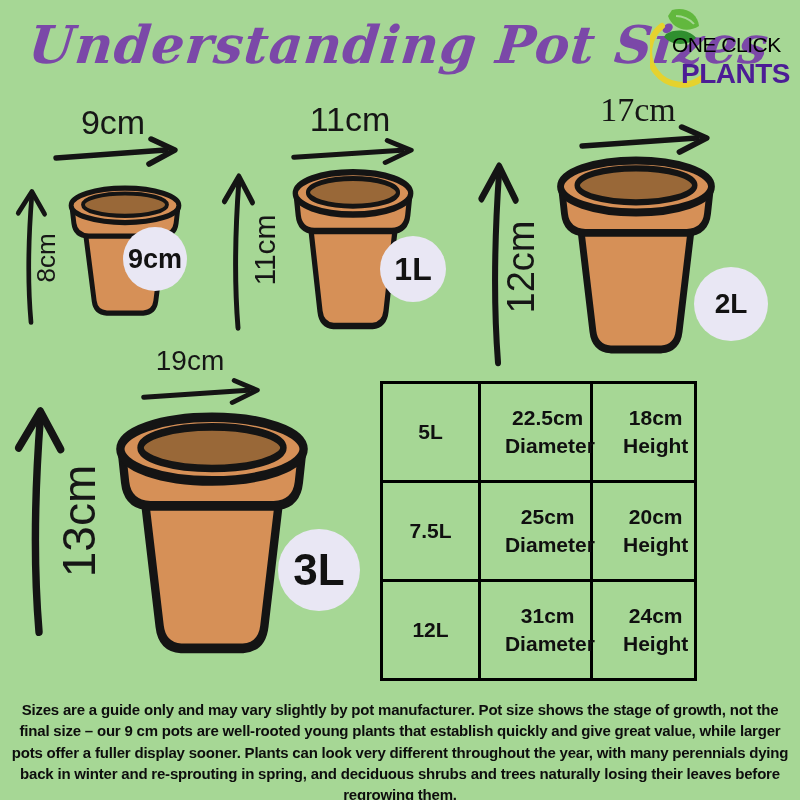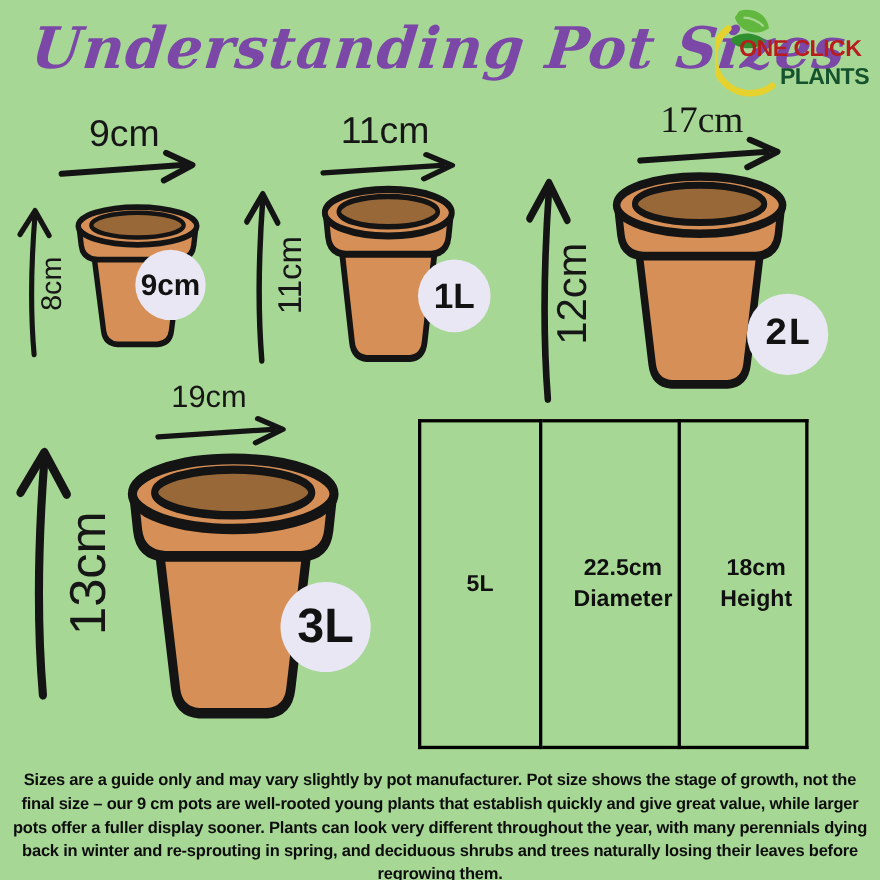--- a/index.html
+++ b/index.html
@@ -14,34 +14,34 @@
   .page-title{
     position:absolute;left:28px;top:14px;width:630px;height:84px;
     font-family:"DejaVu Serif",serif;font-style:italic;font-weight:bold;
     font-size:52px;color:var(--title);white-space:nowrap;
     transform:skewX(-6deg);letter-spacing:1px;
   }
 
   
   .logo{position:absolute;left:650px;top:6px;width:144px;height:88px;}
   .logo-mark{position:absolute;left:0;top:0;}
-  .logo-line1{position:absolute;left:22px;top:27px;width:120px;font-size:21px;font-weight:700;
-    color:#b91c1c;letter-spacing:-0.5px;white-space:nowrap;}
-  .logo-line2{position:absolute;left:0;top:52px;width:140px;font-size:21px;font-weight:700;
-    color:#14532d;letter-spacing:-0.5px;text-align:right;}
+  .logo-line1{position:absolute;left:22px;top:27px;width:120px;font-size:21px;font-weight:400;
+    color:#000000;letter-spacing:-0.5px;white-space:nowrap;}
+  .logo-line2{position:absolute;left:0;top:52px;width:140px;font-size:28px;font-weight:700;
+    color:#4c1d95;letter-spacing:-0.5px;text-align:right;}
 
   .dim-label{position:absolute;font-size:34px;font-weight:400;color:#161616;text-align:center;white-space:nowrap;}
   .vlabel{position:absolute;font-weight:400;color:#161616;text-align:center;white-space:nowrap;transform:rotate(-90deg);}
   .badge{position:absolute;background:var(--badge);border-radius:50%;display:flex;align-items:center;justify-content:center;
     font-weight:700;color:#121212;}
 
   .arrow-svg,.pot-svg{position:absolute;}
 
   
-  .pot-table{position:absolute;left:380px;top:381px;width:355px;height:300px;border-collapse:collapse;table-layout:fixed;}
+  .pot-table{position:absolute;left:380px;top:381px;width:317px;height:300px;border-collapse:collapse;table-layout:fixed;}
   .pot-table td{border:3px solid #000;text-align:center;vertical-align:middle;
     font-size:21px;font-weight:700;color:#101010;line-height:1.35;}
   .cell-stack span{display:block;padding-left:24px;}
 
   .footer-note{
     position:absolute;left:8px;top:699px;width:784px;text-align:center;
     font-size:15px;font-weight:700;color:#0d0d0d;line-height:1.42;letter-spacing:-0.2px;
   }
 </style>
 </head>
@@ -116,36 +116,36 @@
     <svg class="arrow-svg" style="left:578px;top:124px;" width="134" height="32" viewBox="0 0 124 32" preserveAspectRatio="none">
         <use href="#hArrow"></use>
       </svg>
     <svg class="arrow-svg" style="left:476px;top:158px;" width="44" height="210" viewBox="0 0 40 150" preserveAspectRatio="none">
         <use href="#vArrow"></use>
       </svg>
     <div class="vlabel" style="left:463px;top:247px;width:114px;height:40px;font-size:38px;">12cm</div>
     <svg class="pot-svg" style="left:538px;top:148px;" width="196" height="215" viewBox="0 0 200 190" preserveAspectRatio="none">
         <use href="#potShape"></use>
       </svg>
-    <div class="badge" style="left:679px;top:267px;width:74px;height:74px;font-size:35px;font-family:Liberation Mono, monospace;">2L</div>
+    <div class="badge" style="left:694px;top:267px;width:74px;height:74px;font-size:28px;">2L</div>
   </div>
 
   <div>
     <div class="dim-label" style="left:133px;top:345px;width:114px;font-size:28px;">19cm</div>
     <svg class="arrow-svg" style="left:140px;top:378px;" width="122" height="28" viewBox="0 0 124 32" preserveAspectRatio="none">
         <use href="#hArrow"></use>
       </svg>
     <svg class="arrow-svg" style="left:12px;top:402px;" width="54" height="236" viewBox="0 0 40 150" preserveAspectRatio="none">
         <use href="#vArrow"></use>
       </svg>
     <div class="vlabel" style="left:10px;top:497px;width:132px;height:48px;font-size:46px;">13cm</div>
     <svg class="pot-svg" style="left:93px;top:402px;" width="238" height="263" viewBox="0 0 200 190" preserveAspectRatio="none">
         <use href="#potShape"></use>
       </svg>
-    <div class="badge" style="left:255px;top:529px;width:82px;height:82px;font-size:44px;">3L</div>
+    <div class="badge" style="left:278px;top:529px;width:82px;height:82px;font-size:44px;">3L</div>
   </div>
 
   <table class="pot-table">
     <colgroup>
         <col style="width:31.2%">
         <col style="width:35.8%">
         <col style="width:33%">
       </colgroup>
     <tbody>
       <tr>
@@ -156,18 +156,48 @@
               <span>Diameter</span>
             </div>
           </td>
         <td>
             <div class="cell-stack">
               <span>18cm</span>
               <span>Height</span>
             </div>
           </td>
       </tr>
+      <tr>
+        <td>7.5L</td>
+        <td>
+            <div class="cell-stack">
+              <span>25cm</span>
+              <span>Diameter</span>
+            </div>
+          </td>
+        <td>
+            <div class="cell-stack">
+              <span>20cm</span>
+              <span>Height</span>
+            </div>
+          </td>
+      </tr>
+      <tr>
+        <td>12L</td>
+        <td>
+            <div class="cell-stack">
+              <span>31cm</span>
+              <span>Diameter</span>
+            </div>
+          </td>
+        <td>
+            <div class="cell-stack">
+              <span>24cm</span>
+              <span>Height</span>
+            </div>
+          </td>
+      </tr>
     </tbody>
   </table>
 
   <div class="footer-note">Sizes are a guide only and may vary slightly by pot manufacturer. Pot size shows the stage of growth, not the final size – our 9 cm pots are well-rooted young plants that establish quickly and give great value, while larger pots offer a fuller display sooner. Plants can look very different throughout the year, with many perennials dying back in winter and re-sprouting in spring, and deciduous shrubs and trees naturally losing their leaves before regrowing them.</div>
 
 </div>
 
 </body></html>

